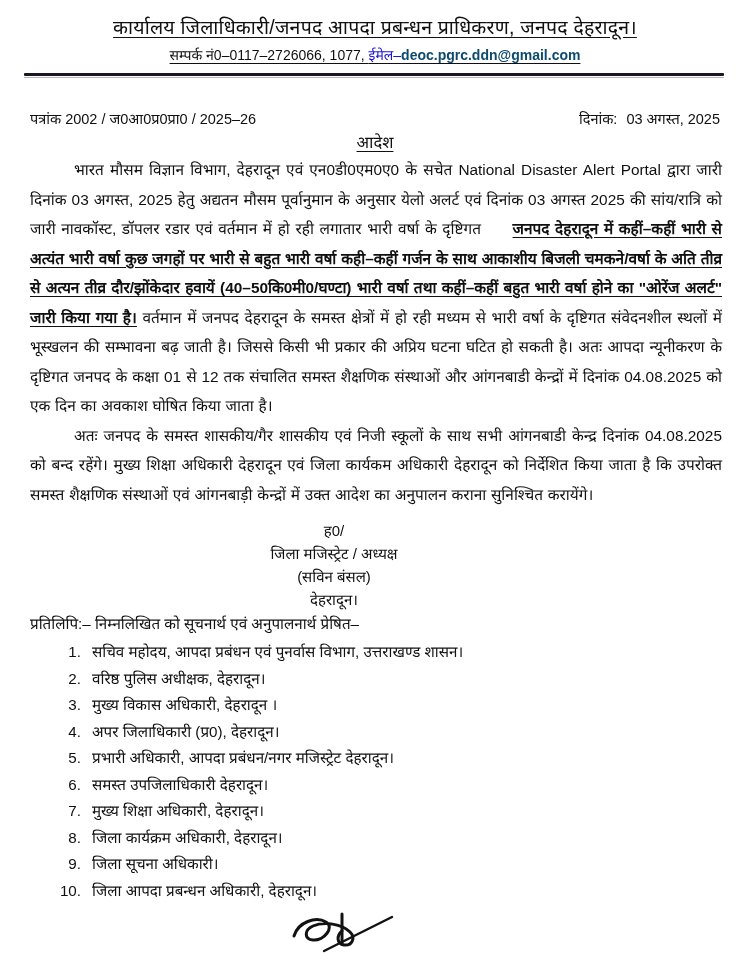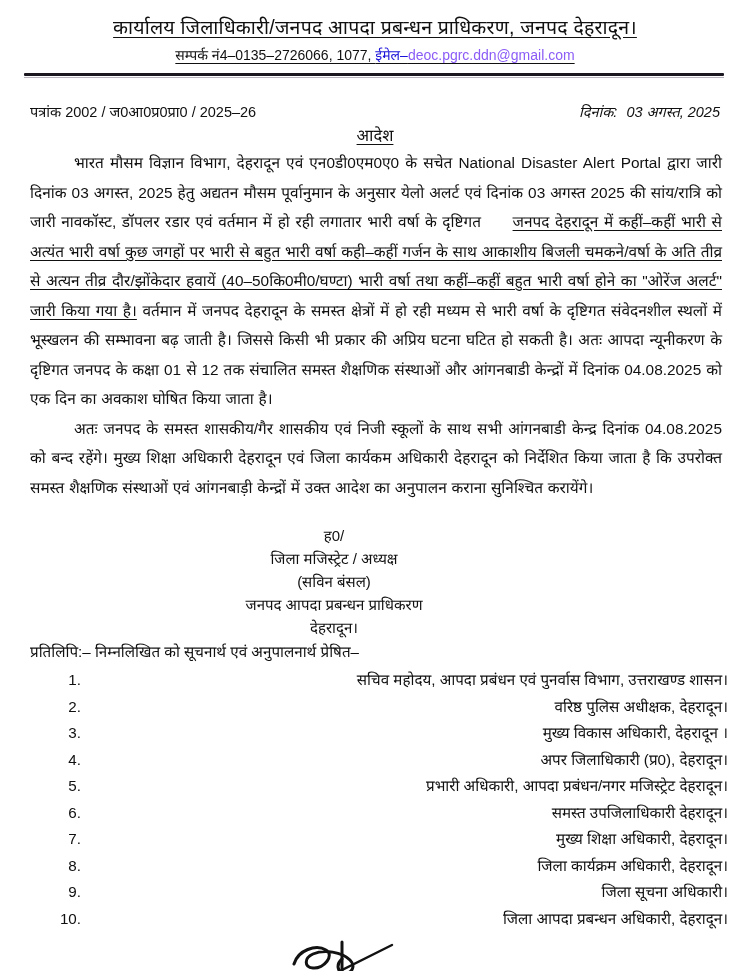--- a/index.html
+++ b/index.html
@@ -40,22 +40,22 @@
   }
   .contact-line {
     font-size: 14px;
     margin-top: 5px;
     text-decoration: underline;
     text-underline-offset: 3px;
     white-space: nowrap;
   }
   .contact-line .email-label { color: #1a12d8; }
   .contact-line .email-addr {
-    color: #8b5cf6;
-    font-weight: normal;
+    color: #0c4a6e;
+    font-weight: bold;
   }
 
   .rule-wrap {
     margin: 9px 4px 0 2px;
     height: 7px;
   }
   .rule-thick {
     height: 3px;
     background: #1b1720;
     border-radius: 1px;
@@ -65,26 +65,26 @@
     background: #b9b3bd;
     margin-top: 1px;
   }
 
   
   .meta-row {
     display: flex;
     justify-content: space-between;
     align-items: baseline;
     font-size: 14.5px;
-    margin-top: 21px;
+    margin-top: 28px;
     padding: 0 8px 0 8px;
     text-align: right;
   }
   .meta-row .ref-no { white-space: nowrap; }
-  .meta-row .date { white-space: nowrap; font-style: italic; }
+  .meta-row .date { white-space: nowrap; }
   .date .date-label { margin-right: 9px; }
 
   
   .order-title {
     text-align: center;
     font-size: 16.5px;
     margin-top: 2px;
     margin-bottom: 2px;
   }
   .order-title span {
@@ -99,32 +99,32 @@
     text-align: justify;
     text-justify: inter-word;
     padding: 0 6px 0 8px;
     word-spacing: 0.5px;
   }
   .body-text p { margin: 0; }
   .body-text p.indent { text-indent: 44px; }
   .u-alert {
     text-decoration: underline;
     text-underline-offset: 3px;
-    font-weight: 400;
+    font-weight: 700;
     margin-left: 26px;
   }
 
   
   .sig-block {
     text-align: center;
     font-size: 15px;
     line-height: 23px;
   }
   .sig-top {
-    margin-top: 22px;
+    margin-top: 10px;
     margin-right: 82px;
     text-align: center;
   }
   .sig-bottom {
     margin-top: 6px;
     margin-right: 40px;
   }
   .sig-line { white-space: nowrap; }
 
   .signature-mark {
@@ -150,31 +150,31 @@
     display: flex;
     align-items: baseline;
   }
   ol.copy-list li .num {
     width: 62px;
     flex: 0 0 62px;
     text-align: right;
     padding-right: 11px;
     box-sizing: border-box;
   }
-  ol.copy-list li .txt { flex: 1 1 auto; text-align: right; }
+  ol.copy-list li .txt { flex: 1 1 auto; }
 </style>
 </head>
 <body>
 
 <div class="page">
 
   <div class="letterhead">
     <div class="office-title">कार्यालय जिलाधिकारी/जनपद आपदा प्रबन्धन प्राधिकरण, जनपद देहरादून।</div>
     <div class="contact-line">
-      <span>सम्पर्क नं4–0135–2726066, 1077, </span><span class="email-label">ईमेल–</span><span class="email-addr">deoc.pgrc.ddn@gmail.com</span>
+      <span>सम्पर्क नं0–0117–2726066, 1077, </span><span class="email-label">ईमेल–</span><span class="email-addr">deoc.pgrc.ddn@gmail.com</span>
     </div>
   </div>
 
   <div class="rule-wrap">
     <div class="rule-thick"></div>
     <div class="rule-thin"></div>
   </div>
 
   <div class="meta-row">
     <div class="ref-no">
@@ -192,21 +192,20 @@
 
   <div class="body-text">
     <p class="indent"><span>भारत मौसम विज्ञान विभाग, देहरादून एवं एन0डी0एम0ए0 के सचेत National Disaster Alert Portal द्वारा जारी दिनांक 03 अगस्त, 2025 हेतु अद्यतन मौसम पूर्वानुमान के अनुसार येलो अलर्ट एवं दिनांक 03 अगस्त 2025 की सांय/रात्रि को जारी नावकॉस्ट, डॉपलर रडार एवं वर्तमान में हो रही लगातार भारी वर्षा के दृष्टिगत </span><span class="u-alert">जनपद देहरादून में कहीं–कहीं भारी से अत्यंत भारी वर्षा कुछ जगहों पर भारी से बहुत भारी वर्षा कही–कहीं गर्जन के साथ आकाशीय बिजली चमकने/वर्षा के अति तीव्र से अत्यन तीव्र दौर/झोंकेदार हवायें (40–50कि0मी0/घण्टा) भारी वर्षा तथा कहीं–कहीं बहुत भारी वर्षा होने का "ओरेंज अलर्ट" जारी किया गया है।</span><span> वर्तमान में जनपद देहरादून के समस्त क्षेत्रों में हो रही मध्यम से भारी वर्षा के दृष्टिगत संवेदनशील स्थलों में भूस्खलन की सम्भावना बढ़ जाती है। जिससे किसी भी प्रकार की अप्रिय घटना घटित हो सकती है। अतः आपदा न्यूनीकरण के दृष्टिगत जनपद के कक्षा 01 से 12 तक संचालित समस्त शैक्षणिक संस्थाओं और आंगनबाडी केन्द्रों में दिनांक 04.08.2025 को एक दिन का अवकाश घोषित किया जाता है।</span></p>
     <p class="indent">अतः जनपद के समस्त शासकीय/गैर शासकीय एवं निजी स्कूलों के साथ सभी आंगनबाडी केन्द्र दिनांक 04.08.2025 को बन्द रहेंगे। मुख्य शिक्षा अधिकारी देहरादून एवं जिला कार्यकम अधिकारी देहरादून को निर्देशित किया जाता है कि उपरोक्त समस्त शैक्षणिक संस्थाओं एवं आंगनबाड़ी केन्द्रों में उक्त आदेश का अनुपालन कराना सुनिश्चित करायेंगे।</p>
   </div>
 
   <div class="sig-block sig-top">
     <div class="sig-line">ह0/</div>
     <div class="sig-line">जिला मजिस्ट्रेट / अध्यक्ष</div>
     <div class="sig-line">(सविन बंसल)</div>
-    <div class="sig-line">जनपद आपदा प्रबन्धन प्राधिकरण</div>
     <div class="sig-line">देहरादून।</div>
   </div>
 
   <div class="copy-section">
     <div class="copy-heading">प्रतिलिपि:– निम्नलिखित को सूचनार्थ एवं अनुपालनार्थ प्रेषित–</div>
     <ol class="copy-list">
       <li>
           <span class="num">1.</span>
           <span class="txt">सचिव महोदय, आपदा प्रबंधन एवं पुनर्वास विभाग, उत्तराखण्ड शासन।</span>
         </li>

